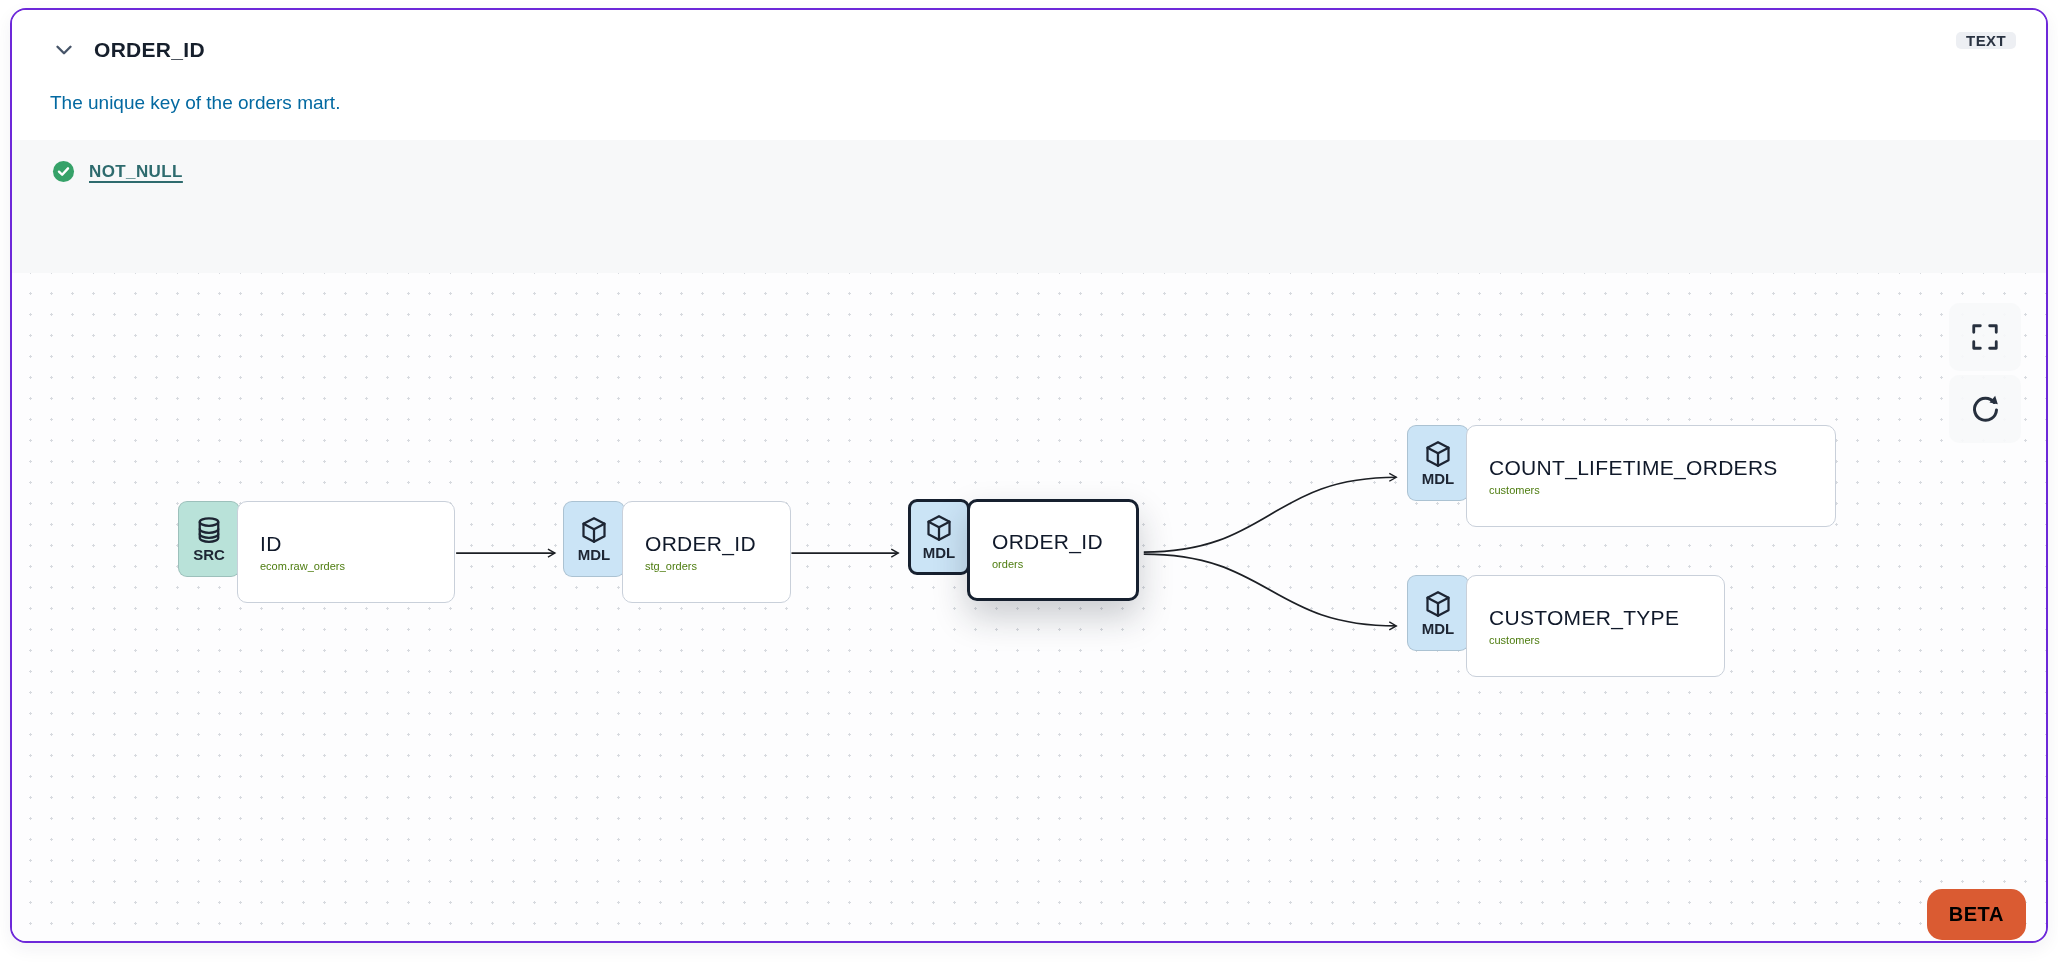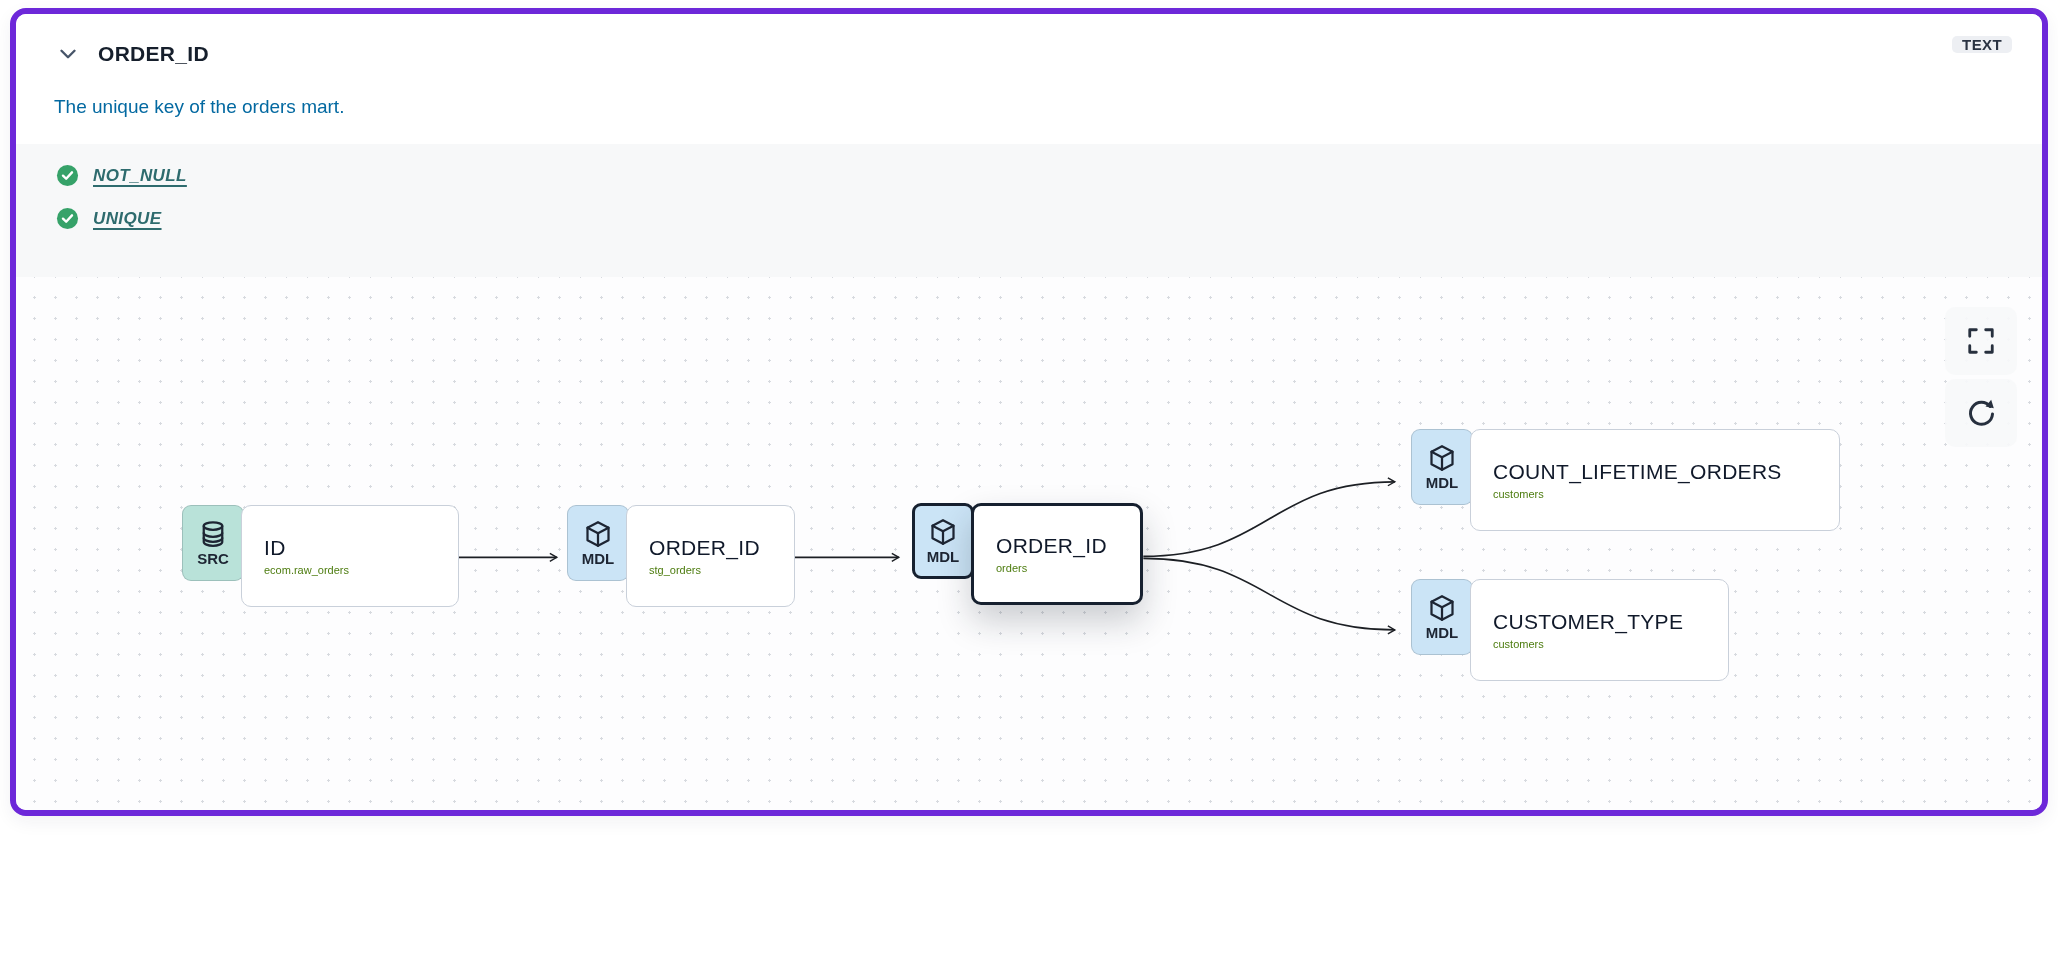--- a/index.html
+++ b/index.html
@@ -1,40 +1,40 @@
 <!DOCTYPE html>
 <html><head>
 <meta charset="utf-8">
 <style>
   * { margin:0; padding:0; box-sizing:border-box; }
   html,body { width:2058px; height:964px; background:#ffffff; font-family:"Liberation Sans", sans-serif; }
 
   .card {
-    position:absolute; left:10px; top:8px; width:2038px; height:808px;
-    background:#ffffff; border:6px solid #6d28d9; border-radius:16px;
+    position:absolute; left:10px; top:8px; width:2038px; height:935px;
+    background:#ffffff; border:2px solid #6d28d9; border-radius:16px;
     box-shadow:0 6px 18px rgba(30,40,60,0.06);
     overflow:hidden;
   }
 
   
   .header { position:relative; height:130px; background:#ffffff; }
   .title-row { display:flex; align-items:center; gap:16px; padding:26px 0 0 38px; }
   .chevron-btn { width:28px; height:28px; border:none; background:transparent; cursor:pointer;
     display:flex; align-items:center; justify-content:center; }
   .page-title { font-size:21px; font-weight:700; color:#161f2c; letter-spacing:0.3px; }
   .type-badge { position:absolute; right:30px; top:22px; background:#edeff3; color:#2a3342;
     font-size:15px; font-weight:600; padding:0 10px; border-radius:5px; letter-spacing:0.4px; }
   .description { padding:28px 0 0 38px; font-size:19px; color:#0369a1; }
 
   
   .tests { background:#f7f8f9; padding:20px 0 14px 40px; height:133px; }
   .test-row { display:flex; align-items:center; gap:14px; margin-bottom:20px; }
   .check-icon { width:23px; height:23px; flex:none; }
   .test-link { font-size:17px; font-weight:600; color:#2e6b6e; letter-spacing:0.4px;
-    text-decoration:underline; text-underline-offset:4px; text-decoration-thickness:1.5px; cursor:pointer;font-style:italic; }
+    text-decoration:underline; text-underline-offset:4px; text-decoration-thickness:1.5px; cursor:pointer; }
 
   
   .canvas {
     position:relative; height:675px; background:#fdfdfe;
     background-image:radial-gradient(circle, #d7dadf 1.4px, transparent 1.4px);
     background-size:21px 21px; background-position:8px 10px;
   }
   .edges-svg { position:absolute; inset:0; width:100%; height:100%; pointer-events:none; }
 
   .node { position:absolute; cursor:pointer; }
@@ -82,27 +82,20 @@
     <div class="description">The unique key of the orders mart.</div>
   </div>
 
   <div class="tests" id="tests-section">
       <div class="test-row">
         <svg class="check-icon" viewBox="0 0 24 24">
           <circle cx="12" cy="12" r="11" fill="#36a269"></circle>
           <polyline points="7.3 12.2 10.6 15.4 16.7 8.7" fill="none" stroke="#ffffff" stroke-width="2.5" stroke-linecap="round" stroke-linejoin="round"></polyline>
         </svg>
         <a class="test-link">NOT_NULL</a>
-      </div>
-      <div class="test-row">
-        <svg class="check-icon" viewBox="0 0 24 24">
-          <circle cx="12" cy="12" r="11" fill="#36a269"></circle>
-          <polyline points="7.3 12.2 10.6 15.4 16.7 8.7" fill="none" stroke="#ffffff" stroke-width="2.5" stroke-linecap="round" stroke-linejoin="round"></polyline>
-        </svg>
-        <a class="test-link">UNIQUE</a>
       </div>
     </div>
 
   <div class="canvas" id="canvas">
     <svg class="edges-svg" id="edges-svg" width="2038" height="675" viewBox="0 0 2038 675">
       <defs>
         <marker id="arrowhead" markerWidth="10" markerHeight="10" refX="8" refY="5" orient="auto" markerUnits="userSpaceOnUse">
           <path d="M1,1 L8,5 L1,9" fill="none" stroke="#1c1f24" stroke-width="1.4"></path>
         </marker>
       </defs>

